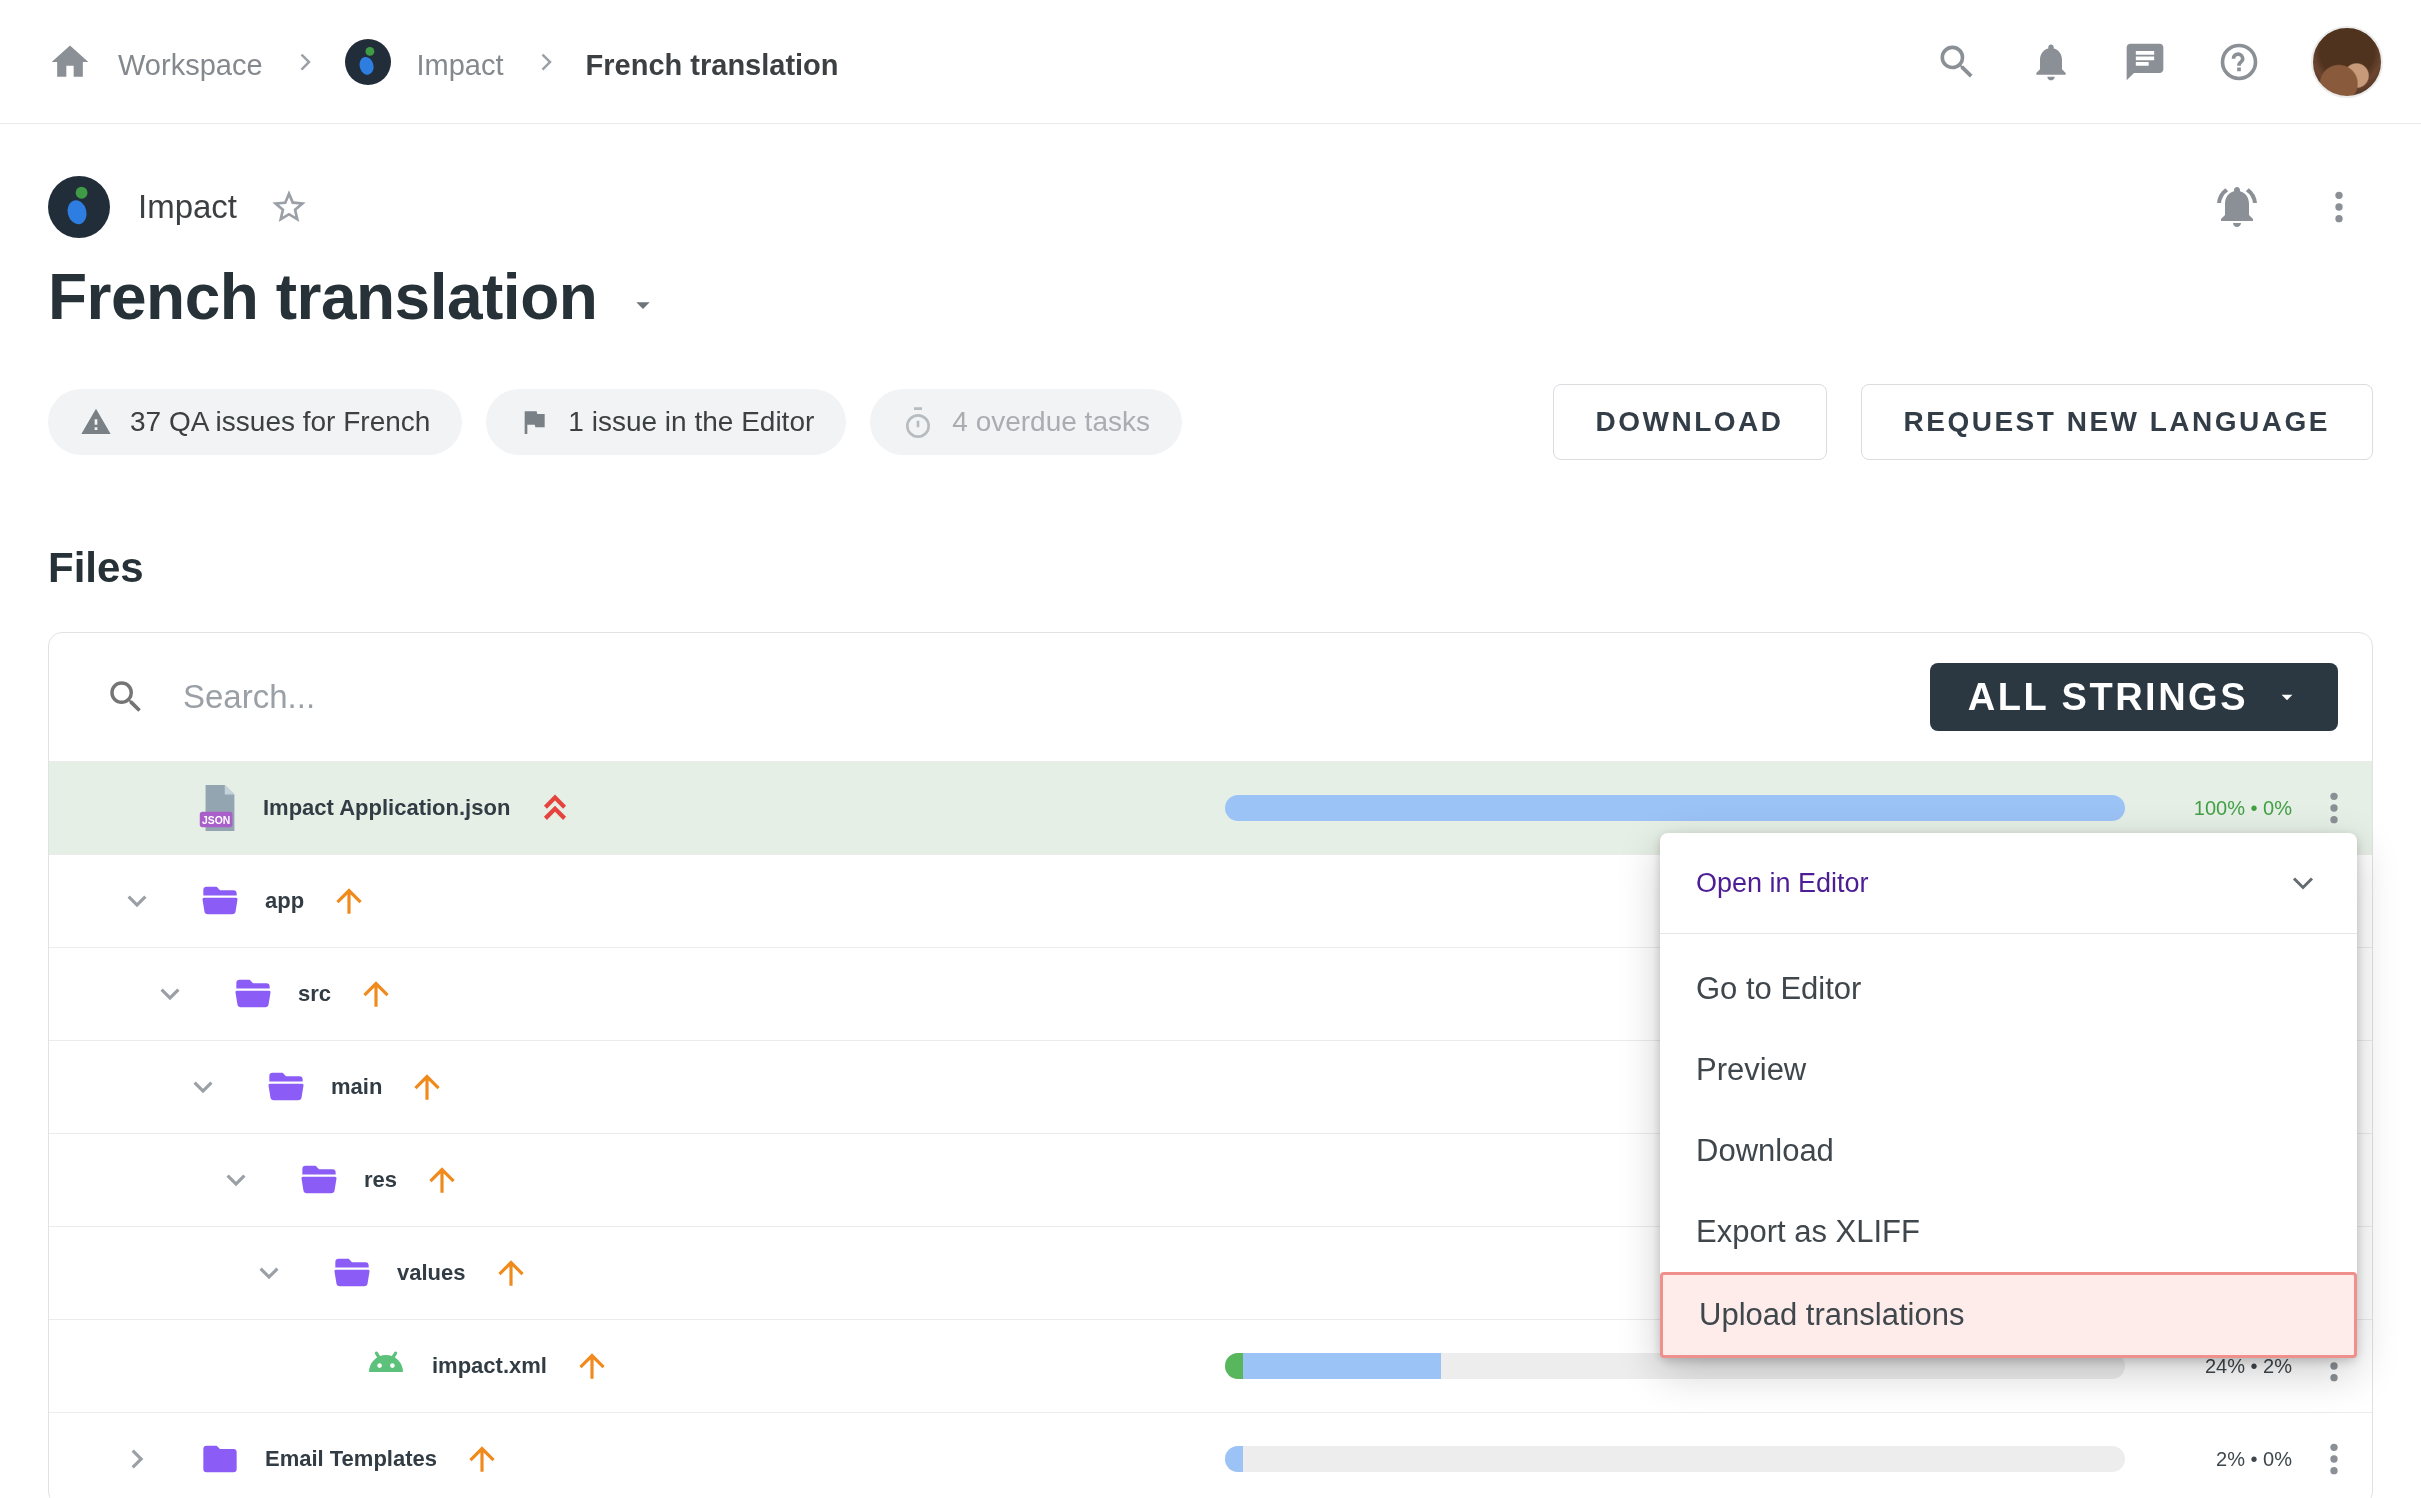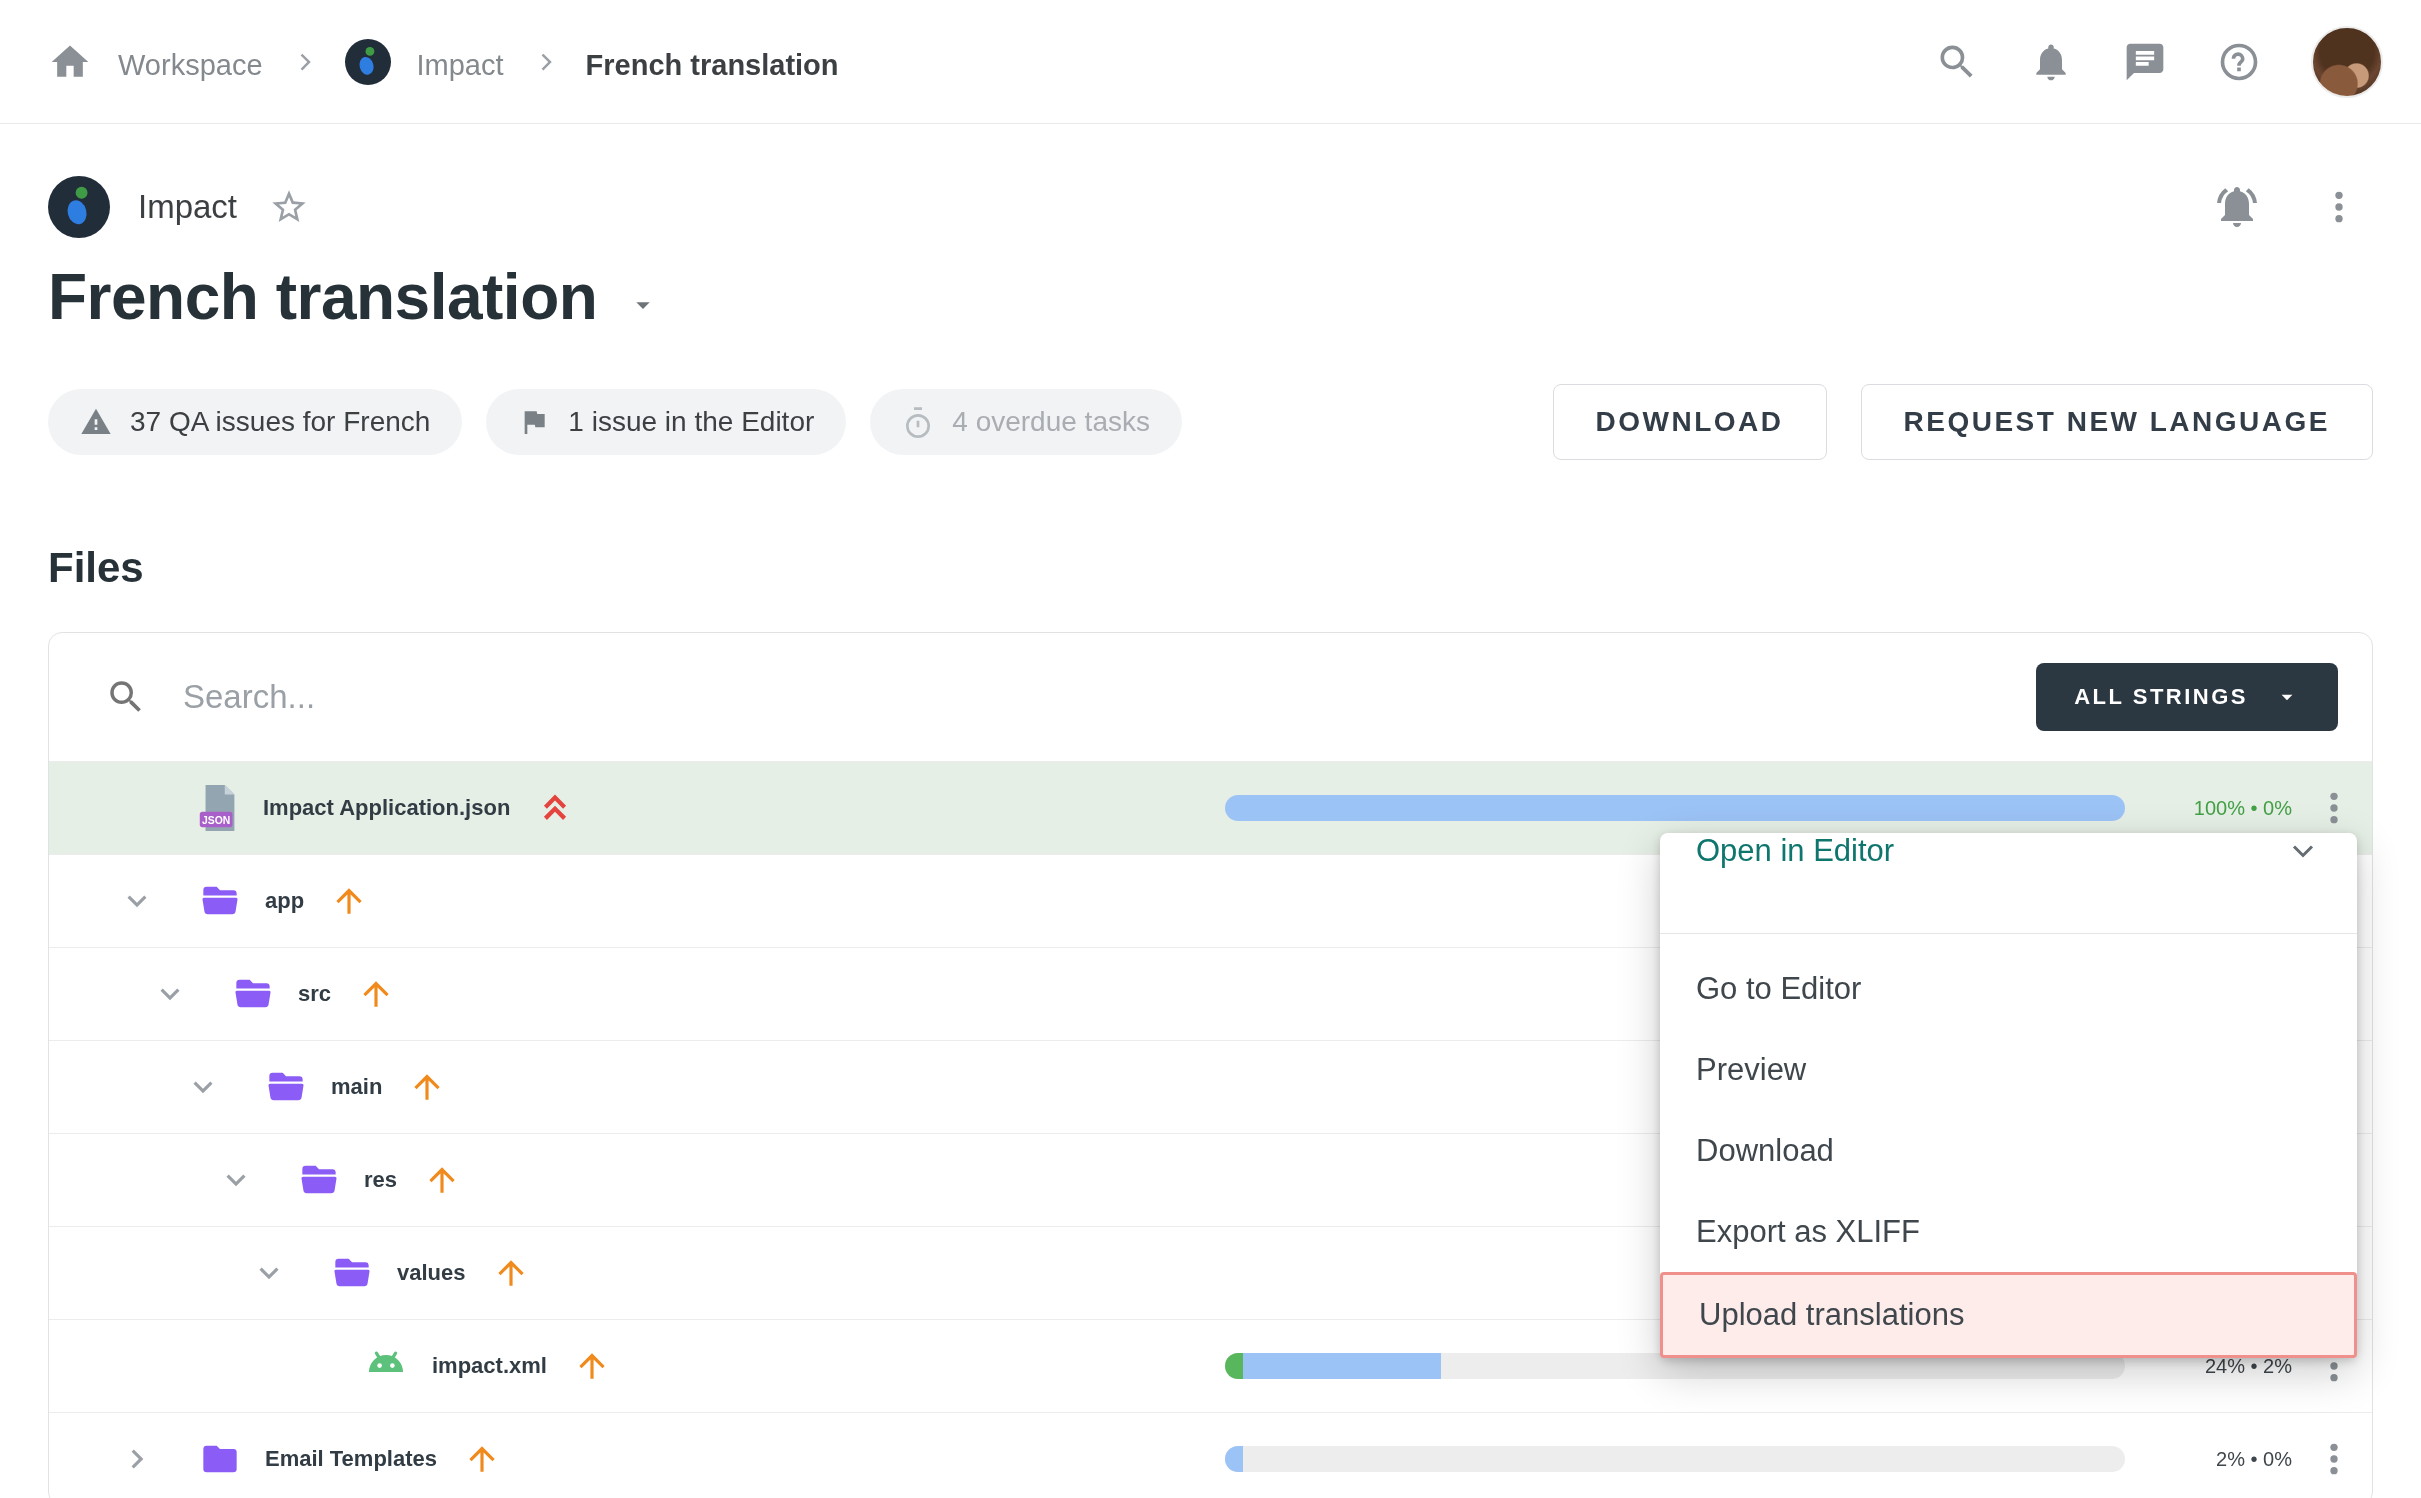--- a/index.html
+++ b/index.html
@@ -54,21 +54,21 @@
 
   
   .files-h { margin: 84px 0 0; font-size: 42px; font-weight: bold; color: #263238; }
   .card { position: relative; margin-top: 40px; border: 1px solid #e0e2e4; border-radius: 14px; overflow: hidden; }
   .searchrow { position: relative; height: 128px; display: flex; align-items: center; padding: 0 220px 0 56px; }
   .searchrow .icn.s { width: 42px; height: 42px; color: #757575; margin-right: 34px; flex: none; }
   .searchrow input { border: none; outline: none; font-size: 33px; color: #3c4043; flex: 1;
                      font-family: inherit; background: transparent; }
   .searchrow input::placeholder { color: #9aa0a6; }
   .filter-btn { position: absolute; right: 34px; top: 50%; transform: translateY(-50%); height: 68px;
-                background: #2b3842; color: #fff; border: none; border-radius: 8px; font-size: 22px;
+                background: #2b3842; color: #fff; border: none; border-radius: 8px; font-size: 38px;
                 font-weight: bold; letter-spacing: 2.5px; padding: 0 38px; display: flex; align-items: center;
                 gap: 26px; font-family: inherit; cursor: pointer; }
   .caret-w { width: 26px; height: 26px; color: #fff; }
 
   
   .frow { position: relative; height: 93px; border-top: 1px solid #ececec; display: flex;
           align-items: center; padding-left: 48px; }
   .frow.selected { background: #e6efe5; }
   .cleft { display: flex; align-items: center; }
   .tree-toggle { width: 80px; height: 40px; display: flex; align-items: center; justify-content: center;
@@ -84,22 +84,22 @@
   .bar .seg { height: 100%; }
   .percent { position: absolute; right: 80px; top: 50%; transform: translateY(-50%); font-size: 20px;
              color: #3f474d; white-space: nowrap; margin-left: 12px; }
   .rkebab { position: absolute; right: 16px; top: 50%; transform: translateY(-50%); width: 44px; height: 44px;
             color: #8a9095; display: flex; align-items: center; justify-content: center; cursor: pointer; }
   .rkebab svg { width: 40px; height: 40px; }
 
   
   .menu { position: absolute; left: 1660px; top: 833px; width: 697px; background: #fff; border-radius: 8px;
           box-shadow: 0 3px 10px rgba(0,0,0,.18), 0 14px 44px rgba(0,0,0,.20); z-index: 10; }
-  .menu-head { height: 100px; display: flex; align-items: flex-start; justify-content: space-between;
-               padding: 0 36px; font-size: 31px; color: #0f766e; cursor: pointer; }
+  .menu-head { height: 100px; display: flex; align-items: center; justify-content: space-between;
+               padding: 0 36px; font-size: 27px; color: #4c1d95; cursor: pointer; }
   .mchev { width: 36px; height: 36px; color: #646c72; }
   .menu-div { height: 1px; background: #e6e6e6; }
   .menu-group { padding: 14px 0 0; }
   .mitem { height: 81px; display: flex; align-items: center; padding: 0 36px; font-size: 31px;
            color: #3f474d; cursor: pointer; }
   .mitem.hl { height: 86px; border: 3px solid #f0908d; border-radius: 4px; }
 </style>
 </head>
 <body>
 

